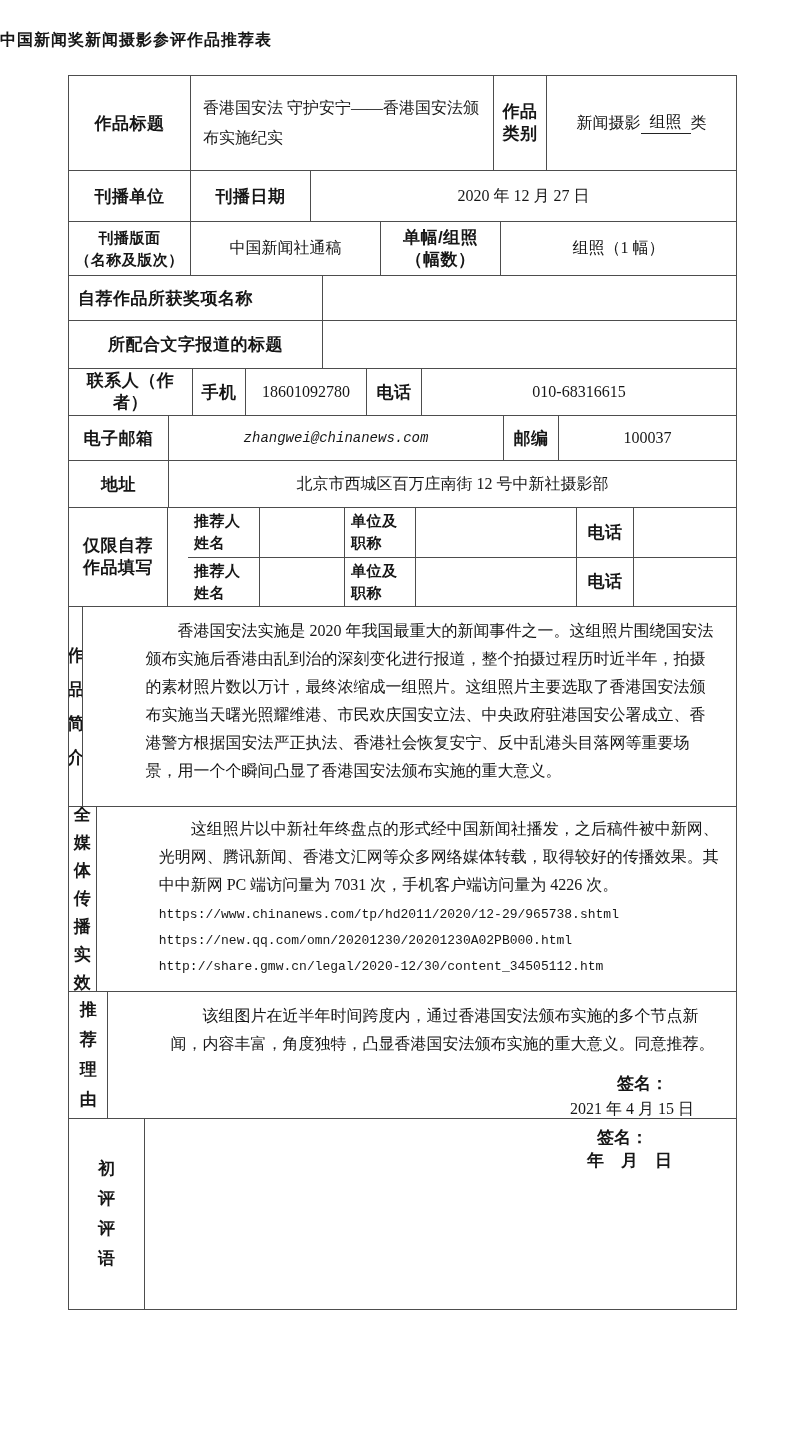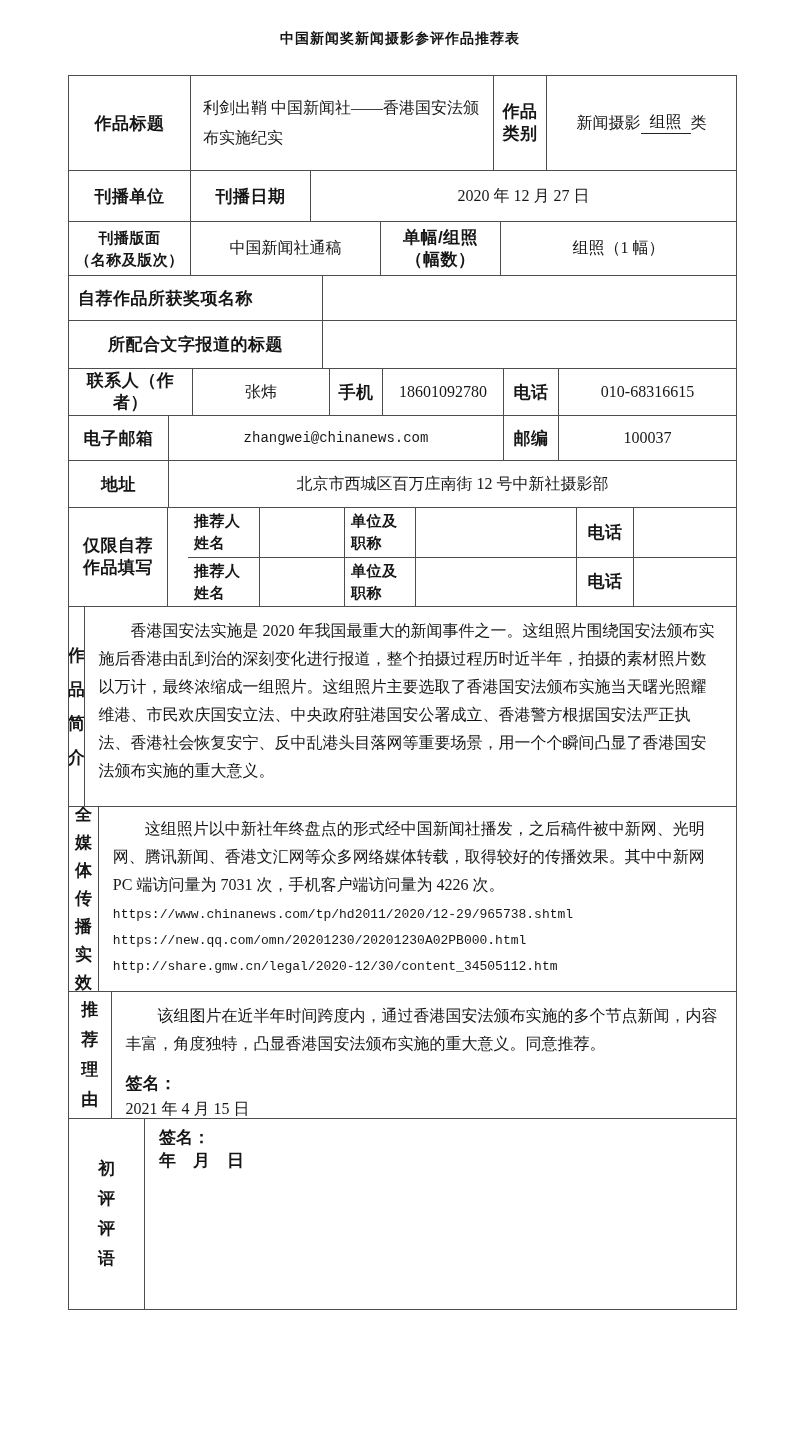--- a/index.html
+++ b/index.html
@@ -1,62 +1,62 @@
 <!DOCTYPE html>
 <html><head>
 <meta charset="utf-8">
 <style>
   :root{ --line:#4d4d4d; --ink:#161616; }
   html,body{ margin:0; padding:0; background:#ffffff; }
   .page{ position:relative; width:800px; height:1443px; background:#fff; color:var(--ink);
          font-family:"Liberation Serif","DejaVu Serif",serif; overflow:hidden; }
-  .doc-title{ position:absolute; top:30px; left:0; width:100%; text-align:center;
+  .doc-title{ position:absolute; top:30px; left:0; width:100%; text-align:left;
               font-family:"Liberation Sans","DejaVu Sans",sans-serif;
-              font-weight:bold; font-size:14px; letter-spacing:1px; }
+              font-weight:bold; font-size:16px; letter-spacing:1px; }
   .form{ position:absolute; left:68px; top:75px; width:669px; border:1px solid var(--line);
          box-sizing:border-box; }
   .trow{ display:flex; border-bottom:1px solid var(--line); box-sizing:border-box; }
   .trow:last-child{ border-bottom:none; }
   .cell{ box-sizing:border-box; border-right:1px solid var(--line);
          display:flex; align-items:center; justify-content:center;
          text-align:center; font-size:16px; overflow:hidden; }
   .cell:last-child{ border-right:none; flex:1 1 auto; }
   .lbl{ font-family:"Liberation Sans","DejaVu Sans",sans-serif; font-weight:bold;
         font-size:17px; letter-spacing:0.5px; }
   .ml{ white-space:pre-line; line-height:22px; }
   .small{ font-size:15px; }
   .leftal{ justify-content:flex-start; text-align:left; }
-  .para-cell{ display:block; text-align:left; padding:10px 16px 0 14px; line-height:28px; }
+  .para-cell{ display:block; text-align:left; padding:10px 16px 0 14px; line-height:28px;margin-left:48px; }
   .indent{ text-indent:2em; }
   .vlabel{ font-family:"Liberation Sans","DejaVu Sans",sans-serif; font-weight:bold;
            font-size:17px; width:19px; word-break:break-all; line-height:34px; text-align:center; }
   .v7{ line-height:28px; }
   .urls{ font-family:"Liberation Mono","DejaVu Sans Mono",monospace; font-size:13px;
          line-height:26px; margin-top:3px; }
-  .sign{ }
+  .sign{ text-align:right; }
   .sign .sig{ font-family:"Liberation Sans","DejaVu Sans",sans-serif; font-weight:bold;
               font-size:17px; line-height:24px; }
   .underlined{ border-bottom:1px solid #222; padding:0 9px; }
-  .mono15{ font-family:"Liberation Mono","DejaVu Sans Mono",monospace; font-size:14px; }
+  .mono15{ font-family:"Liberation Mono","DejaVu Sans Mono",monospace; font-size:14px;font-style:italic; }
   .subcol{ flex:1 1 auto; display:flex; flex-direction:column;margin-left:20px; }
   .subrow{ display:flex; flex:1 1 auto; box-sizing:border-box; }
   .subrow.first{ border-bottom:1px solid var(--line); }
 </style>
 </head>
 <body>
 
 <div class="page">
 
   <div class="doc-title">中国新闻奖新闻摄影参评作品推荐表</div>
 
   <div class="form">
 
     <div class="trow" style="height:95px">
       <div class="cell lbl" style="width:122px">作品标题</div>
-      <div class="cell leftal" style="width:303px; padding:0 12px; line-height:30px">利剑出鞘 中国新闻社——香港国安法颁布实施纪实</div>
+      <div class="cell leftal" style="width:303px; padding:0 12px; line-height:30px">香港国安法 守护安宁——香港国安法颁布实施纪实</div>
       <div class="cell lbl ml" style="width:53px">作品
 类别</div>
       <div class="cell">
         <span>新闻摄影</span>
         <span class="underlined">组照</span>
         <span>类</span>
       </div>
     </div>
 
 
@@ -81,21 +81,20 @@
     </div>
 
     <div class="trow" style="height:48px">
       <div class="cell lbl" style="width:254px">所配合文字报道的标题</div>
       <div class="cell"></div>
     </div>
 
     <div class="trow" style="height:47px">
       <div class="cell lbl ml" style="width:124px">联系人（作
 者）</div>
-      <div class="cell" style="width:137px">张炜</div>
       <div class="cell lbl" style="width:53px">手机</div>
       <div class="cell" style="width:121px">18601092780</div>
       <div class="cell lbl" style="width:55px">电话</div>
       <div class="cell">010-68316615</div>
     </div>
 
     <div class="trow" style="height:45px">
       <div class="cell lbl" style="width:100px">电子邮箱</div>
       <div class="cell mono15" style="width:335px">zhangwei@chinanews.com</div>
       <div class="cell lbl" style="width:55px">邮编</div>

